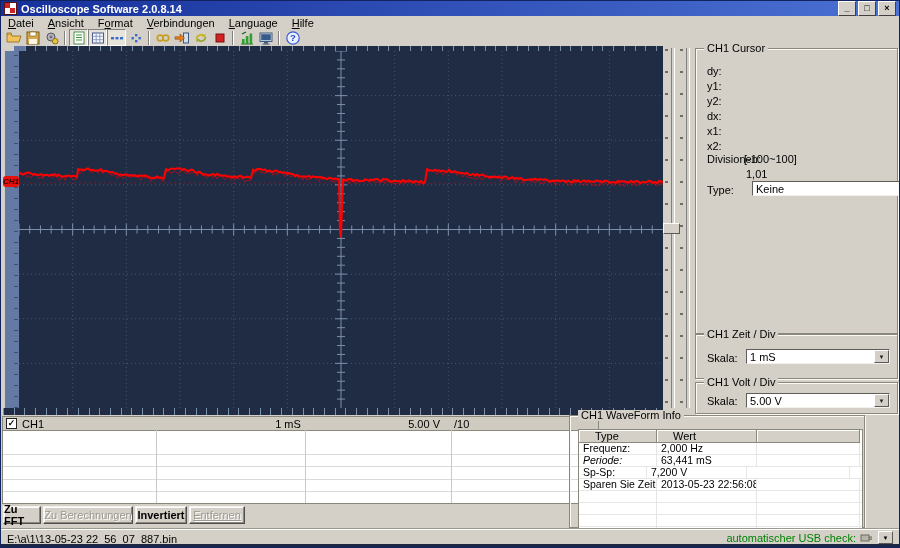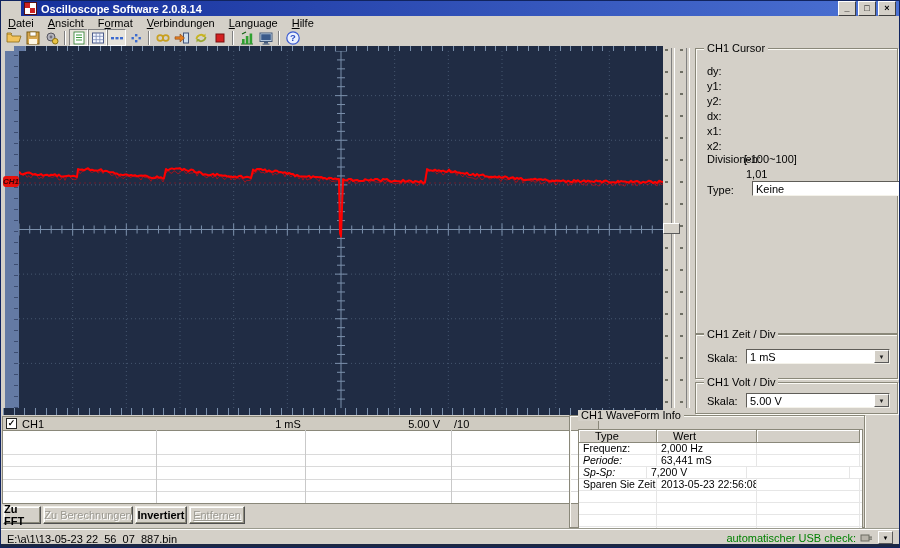--- a/index.html
+++ b/index.html
@@ -2,21 +2,21 @@
 <html><head>
 <meta charset="utf-8">
 <style>
   html,body{margin:0;padding:0;background:#555;}
   #window{position:relative;width:900px;height:548px;background:#d4d0c8;
     font-family:"Liberation Sans",sans-serif;font-size:11px;color:#000;
     overflow:hidden;border:1px solid #11245f;box-sizing:border-box;}
   
   .titlebar{position:absolute;left:0;top:0;right:0;height:15px;
     background:linear-gradient(90deg,#16309b,#4b71d3);
-    display:flex;align-items:center;padding-left:3px;color:#fff;font-weight:bold;margin-left:20px;}
+    display:flex;align-items:center;padding-left:3px;color:#fff;font-weight:bold;}
   .app-icon{width:11px;height:11px;margin-right:4px;background:#fff;border:1px solid #5a1010;
     background-image:linear-gradient(#c22,#c22),linear-gradient(#c22,#c22);
     background-size:5px 5px,5px 5px;background-position:0 0,5px 5px;background-repeat:no-repeat;}
   .win-btns{margin-left:auto;display:flex;gap:2px;padding-right:3px;}
   .win-btn{width:16px;height:13px;background:#d4d0c8;border:1px solid;
     border-color:#fff #404040 #404040 #fff;color:#000;font-weight:bold;font-size:9px;
     display:flex;align-items:center;justify-content:center;line-height:9px;}
   
   .menubar{position:absolute;top:15px;left:0;right:0;height:13px;background:#d4d0c8;
     display:flex;align-items:center;}
@@ -431,21 +431,21 @@
           <span class="wf-cell" style="width: 78px;">Frequenz:</span>
           <span class="wf-cell" style="width: 100px;">2,000 Hz</span>
           <span class="wf-cell" style="width: 103px;"></span>
         </div>
         <div class="wf-row">
           <span class="wf-cell" style="width: 78px; font-style: italic;">Periode:</span>
           <span class="wf-cell" style="width: 100px;">63,441 mS</span>
           <span class="wf-cell" style="width: 103px;"></span>
         </div>
         <div class="wf-row">
-          <span class="wf-cell" style="width: 68px; font-style: italic;">Sp-Sp:</span>
+          <span class="wf-cell" style="width: 68px;">Sp-Sp:</span>
           <span class="wf-cell" style="width: 100px;">7,200 V</span>
           <span class="wf-cell" style="width: 103px;"></span>
         </div>
         <div class="wf-row">
           <span class="wf-cell" style="width: 78px;">Sparen Sie Zeit:</span>
           <span class="wf-cell" style="width: 100px;">2013-05-23 22:56:08</span>
           <span class="wf-cell" style="width: 103px;"></span>
         </div>
         <div class="wf-row">
           <span class="wf-cell" style="width: 78px;"></span>

